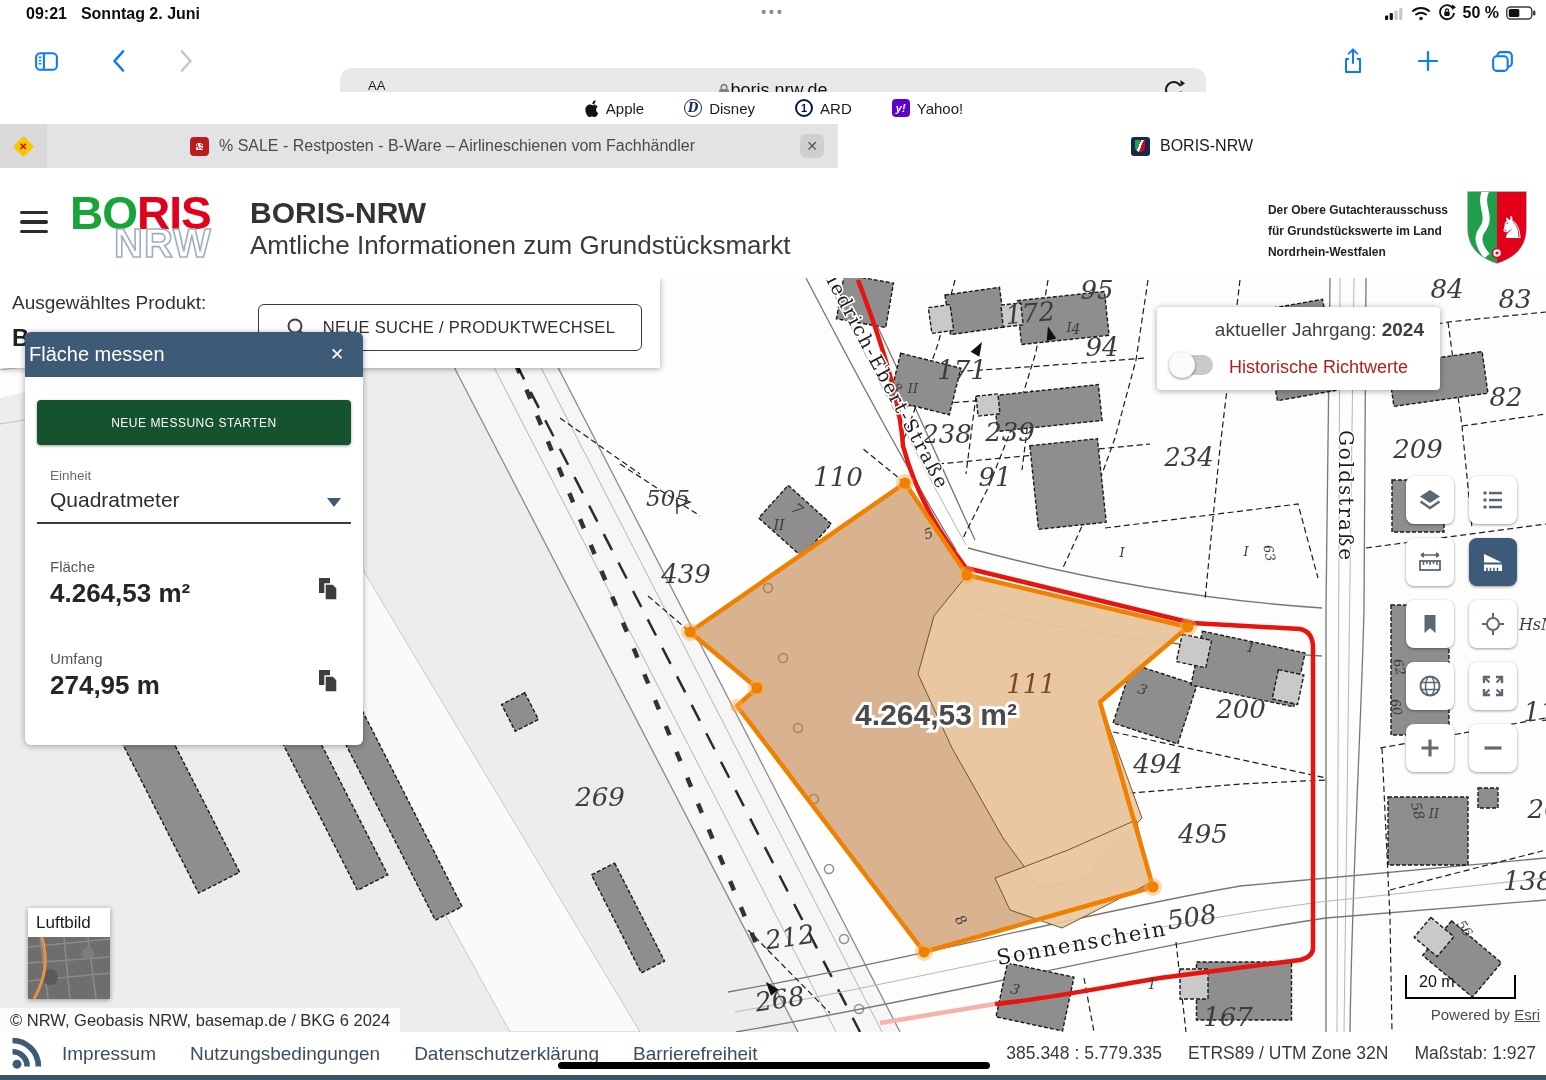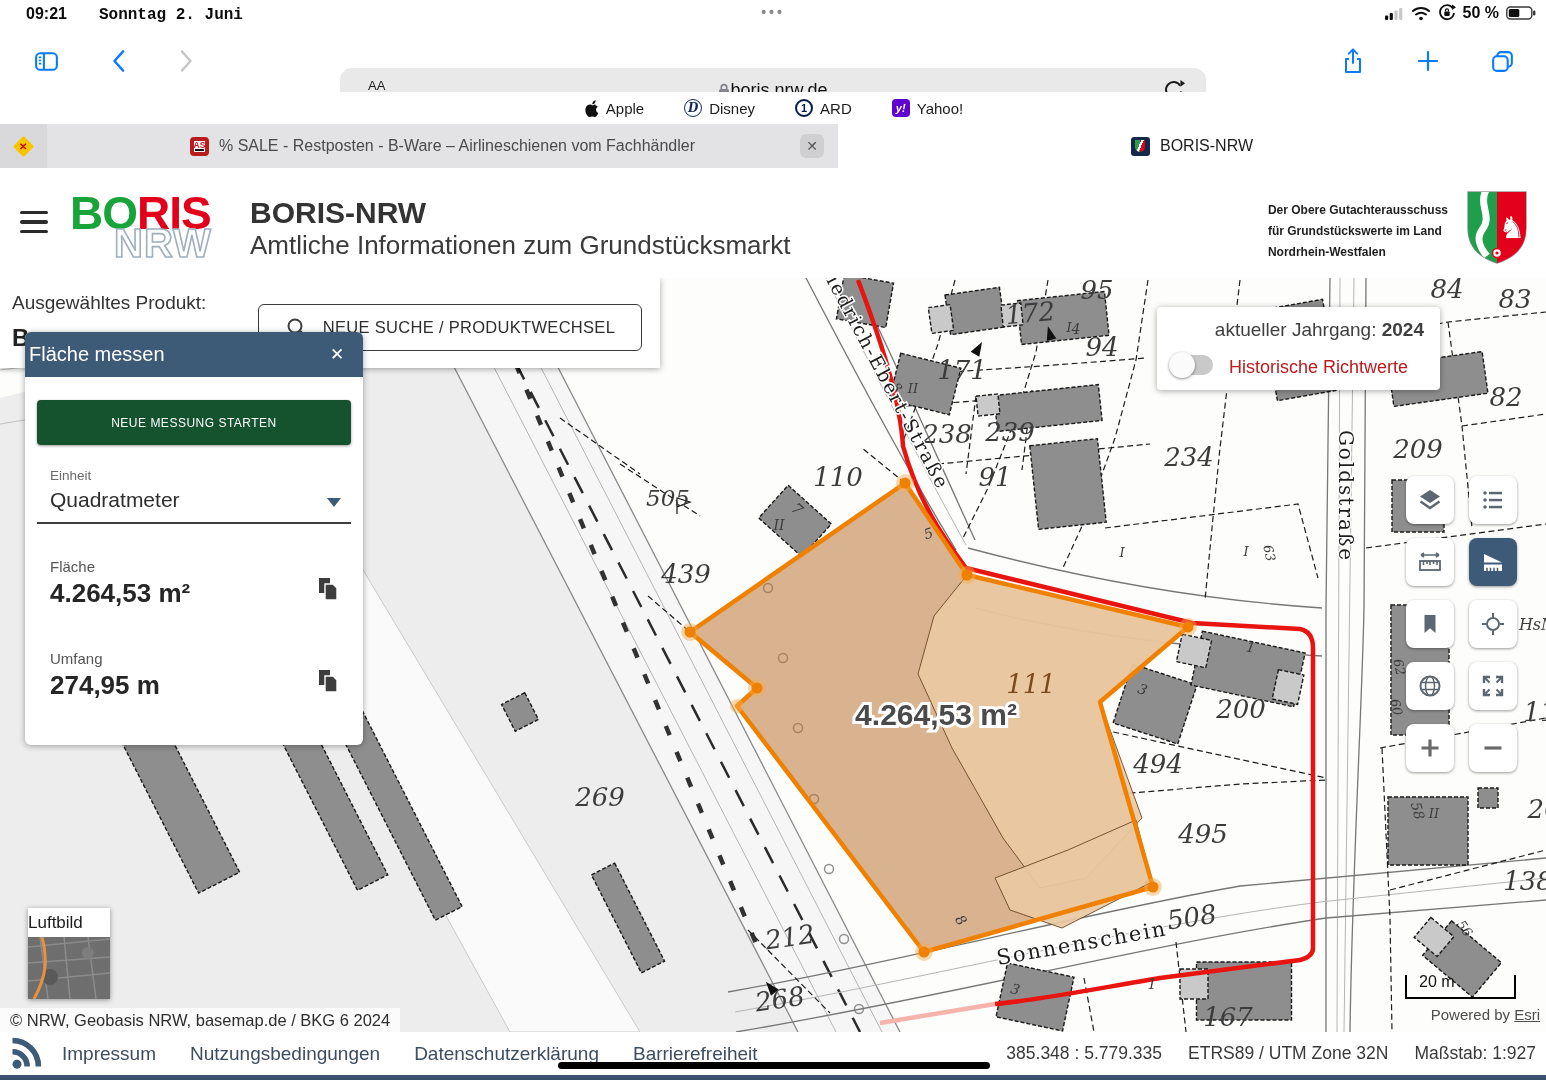--- a/index.html
+++ b/index.html
@@ -2,21 +2,21 @@
 <html><head>
 <meta charset="utf-8">
 <style>
   html,body{margin:0;padding:0;background:#fff;}
   .screen{position:relative;width:1546px;height:1080px;overflow:hidden;background:#fff;
     font-family:"Liberation Sans",sans-serif;color:#111;}
   svg{display:block;}
   
   .statusbar{position:absolute;left:0;top:0;width:1546px;height:30px;background:#fff;}
   .sb-left{position:absolute;left:26px;top:5px;font-size:16px;font-weight:700;color:#0c0c0c;}
-  .sb-date{font-weight:600;margin-left:32px;font-family:Liberation Mono, monospace;}
+  .sb-date{font-weight:600;margin-left:14px;}
   .sb-dots{position:absolute;left:0;right:0;top:4px;text-align:center;color:#8a8a8e;font-size:14px;letter-spacing:3px;font-weight:700;}
   .sb-right{position:absolute;right:10px;top:4px;display:flex;align-items:center;gap:7px;}
   .sb-pct{font-size:16px;font-weight:600;color:#0c0c0c;}
   
   .navbar{position:absolute;left:0;top:30px;width:1546px;height:62px;background:#fff;}
   .nav-ic{position:absolute;top:15px;width:32px;height:32px;display:flex;align-items:center;justify-content:center;}
   .urlfield{position:absolute;left:340px;top:38px;width:866px;height:44px;background:#e9e9ea;border-radius:12px;}
   .aa{position:absolute;left:28px;top:10px;font-size:13px;color:#1c1c1e;}
   .urlcenter{position:absolute;left:0;right:0;top:0;height:44px;display:flex;align-items:center;justify-content:center;font-size:18px;color:#111;}
   .reload{position:absolute;right:20px;top:9px;}
@@ -26,21 +26,21 @@
   .fav-d{width:18px;height:18px;border:1.6px solid #12275a;border-radius:50%;display:flex;align-items:center;justify-content:center;font-family:"DejaVu Serif",serif;font-style:italic;font-weight:700;font-size:12px;color:#12275a;box-sizing:border-box;}
   .fav-a{width:18px;height:18px;border:2px solid #001a4b;border-radius:50%;display:flex;align-items:center;justify-content:center;font-weight:700;font-size:11px;color:#001a4b;box-sizing:border-box;}
   .fav-y{width:18px;height:18px;background:#5f01d1;border-radius:4px;display:flex;align-items:center;justify-content:center;color:#fff;font-weight:700;font-style:italic;font-size:11px;}
   
   .tabbar{position:absolute;left:0;top:124px;width:1546px;height:44px;background:#d9d9db;border-bottom:1px solid #c3c3c5;}
   .pinnedtab{position:absolute;left:0;top:0;width:47px;height:44px;border-right:1px solid #bfbfc1;display:flex;align-items:center;justify-content:center;}
   .pin-ic{width:15px;height:15px;background:#f7c600;transform:rotate(45deg);display:flex;align-items:center;justify-content:center;border-radius:2px;}
   .pin-ic span{transform:rotate(-45deg);color:#d40000;font-size:10px;font-weight:800;}
   .tab1{position:absolute;left:47px;top:0;width:791px;height:44px;background:#e3e3e5;border-right:1px solid #bfbfc1;display:flex;align-items:center;justify-content:center;gap:10px;}
   .tab1-title{font-size:16px;color:#4a4a4c;}
-  .fav-as{width:19px;height:19px;border:4px solid #b91c1c;border-radius:4px;background:#fff;display:flex;flex-direction:column;align-items:center;justify-content:center;box-sizing:border-box;}
+  .fav-as{width:19px;height:19px;border:6px solid #b91c1c;border-radius:4px;background:#fff;display:flex;flex-direction:column;align-items:center;justify-content:center;box-sizing:border-box;}
   .fav-as i{font-style:normal;font-size:8.5px;font-weight:800;color:#cf1717;line-height:8px;}
   .fav-as u{display:block;width:9px;height:2px;background:#111;}
   .tabclose{position:absolute;right:14px;top:10px;width:24px;height:24px;border-radius:6px;background:#cfcfd1;color:#555;display:flex;align-items:center;justify-content:center;font-size:14px;}
   .tab2{position:absolute;left:838px;top:0;width:708px;height:44px;background:#fff;display:flex;align-items:center;justify-content:center;gap:10px;}
   .tab2-title{font-size:16px;color:#1c1c1e;}
   .fav-boris{width:19px;height:19px;background:#16294a;border-radius:3px;display:flex;align-items:center;justify-content:center;}
   .fav-boris i{display:block;width:10px;height:12px;border-radius:0 0 5px 5px;
     background:linear-gradient(115deg,rgba(0,0,0,0) 42%,#fff 42%,#fff 58%,rgba(0,0,0,0) 58%),linear-gradient(90deg,#2aa24c 0 50%,#e2001a 50% 100%);}
   
   .appheader{position:absolute;left:0;top:168px;width:1546px;height:110px;background:#fff;border-bottom:1px solid #ececec;}
@@ -85,21 +85,21 @@
   .yearpanel{position:absolute;left:1157px;top:29px;width:283px;height:83px;border-radius:4px;}
   .yearline{position:absolute;right:16px;top:12px;font-size:19px;color:#3f3f3f;}
   .yearline b{font-weight:700;}
   .toggle{position:absolute;left:16px;top:48px;width:40px;height:20px;background:#c9c9c9;border-radius:10px;}
   .knob{position:absolute;left:-4px;top:-3px;width:26px;height:26px;background:#fbfbfb;border-radius:50%;box-shadow:0 1px 3px rgba(0,0,0,.45);}
   .togglelabel{position:absolute;left:72px;top:50px;font-size:18px;color:#b91c1c;}
   .tool{position:absolute;width:48px;height:48px;background:#fff;border-radius:8px;box-shadow:0 1px 3px rgba(0,0,0,.4);
     display:flex;align-items:center;justify-content:center;}
   .tool.active{background:#3d5a78;}
   .luftbild{position:absolute;left:28px;top:630px;width:82px;background:#fff;box-shadow:0 1px 5px rgba(0,0,0,.4);}
-  .lb-label{height:29px;display:flex;align-items:center;font-size:17px;color:#1c1c1c;}
+  .lb-label{height:29px;display:flex;align-items:center;padding-left:8px;font-size:17px;color:#1c1c1c;}
   .attribution{position:absolute;left:0;top:730px;height:24px;background:rgba(255,255,255,.78);display:flex;align-items:center;
     padding:0 10px;font-size:16.5px;color:#2e2e2e;white-space:nowrap;}
   .scalebar{position:absolute;left:1405px;top:697px;width:107px;height:22px;border-left:2px solid #000;border-right:2px solid #000;border-bottom:2px solid #000;}
   .scalebar span{position:absolute;left:12px;top:-2px;font-size:16px;color:#111;}
   .poweredby{position:absolute;right:6px;top:728px;font-size:15px;color:#4d4d4d;}
   .poweredby a{color:#4d4d4d;text-decoration:underline;}
   
   .appfooter{position:absolute;left:0;top:1032px;width:1546px;height:43px;background:#fff;}
   .flinks{position:absolute;left:62px;top:0;height:43px;display:flex;align-items:center;gap:34px;font-size:19px;color:#3c4d60;}
   .fright{position:absolute;right:10px;top:0;height:43px;display:flex;align-items:center;gap:26px;font-size:17.5px;color:#3a3a3a;}

